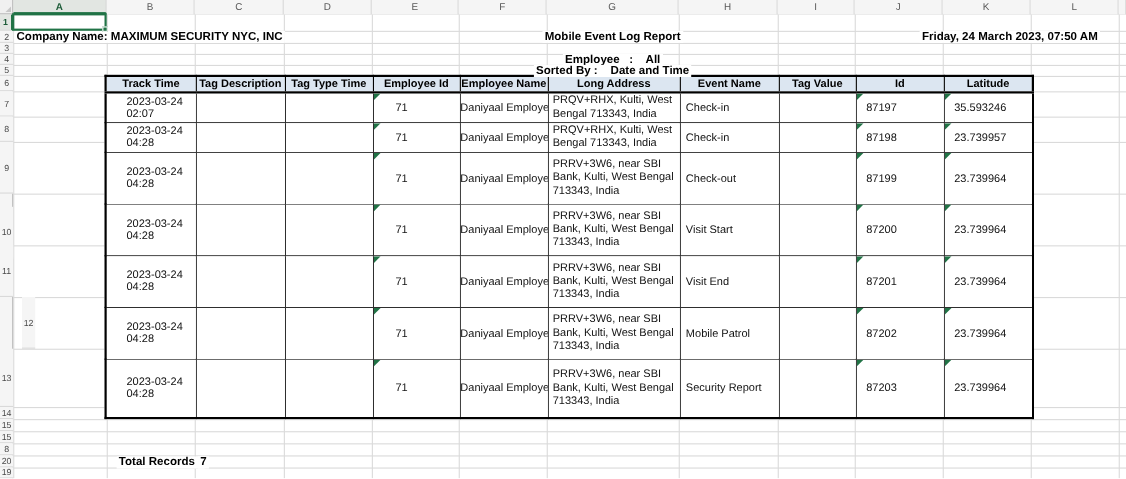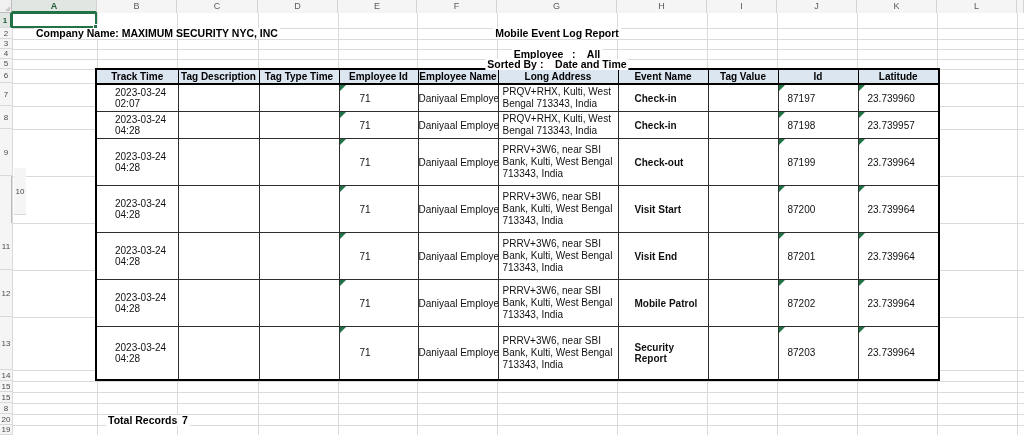--- a/index.html
+++ b/index.html
@@ -46,21 +46,21 @@
   table.report td { border:1px solid #2e2e2e; font-size:10px; color:#111;
     vertical-align:middle; overflow:hidden; position:relative; background:#fff; }
   tr.hhead { height:15px; }
   tr.h23 { height:23px; }
   tr.h47 { height:47px; }
   tr.h53 { height:53px; }
   td.c-time  { padding-left:18px; }
   td.c-eid   { padding-left:20px; }
   td.c-name  { text-align:center; font-size:9.5px; white-space:nowrap; }
   td.c-addr  { padding:1px 2px 1px 4px; line-height:12px; }
-  td.c-event { padding-left:16px;font-weight:bold; }
+  td.c-event { padding-left:5px; }
   td.c-id, td.c-lat { padding-left:9px; }
   td.err::before { content:""; position:absolute; left:0; top:0; width:0; height:0;
     border-top:6px solid #217346; border-right:6px solid transparent; }
 </style>
 </head>
 <body>
 
 <div id="sheet">
 
   <div id="gridlayer">
@@ -116,38 +116,39 @@
   <div class="rowhead-strip" id="rowheads">
       <div class="rowhead-cell selected" style="top: 0px; height: 15px; line-height: 15px;">1</div>
       <div class="rowhead-cell" style="top: 15px; height: 11px; line-height: 11px;">2</div>
       <div class="rowhead-cell" style="top: 26px; height: 10px; line-height: 10px;">3</div>
       <div class="rowhead-cell" style="top: 36px; height: 10px; line-height: 10px;">4</div>
       <div class="rowhead-cell" style="top: 46px; height: 10px; line-height: 10px;">5</div>
       <div class="rowhead-cell" style="top: 56px; height: 14px; line-height: 14px;">6</div>
       <div class="rowhead-cell" style="top: 70px; height: 23px; line-height: 23px;">7</div>
       <div class="rowhead-cell" style="top: 93px; height: 23px; line-height: 23px;">8</div>
       <div class="rowhead-cell" style="top: 116px; height: 47px; line-height: 47px;">9</div>
-      <div class="rowhead-cell" style="top: 155px; height: 47px; line-height: 47px; margin-left: 14px;">10</div>
+      <div class="rowhead-cell" style="top: 175px; height: 47px; line-height: 47px;">10</div>
       <div class="rowhead-cell" style="top: 210px; height: 47px; line-height: 47px;">11</div>
-      <div class="rowhead-cell" style="top: 257px; height: 47px; line-height: 47px;">12</div>
+      <div class="rowhead-cell" style="top: 257px; height: 47px; line-height: 47px; margin-left: 20px;">12</div>
       <div class="rowhead-cell" style="top: 304px; height: 53px; line-height: 53px;">13</div>
       <div class="rowhead-cell" style="top: 357px; height: 11px; line-height: 11px;">14</div>
       <div class="rowhead-cell" style="top: 368px; height: 11px; line-height: 11px;">15</div>
       <div class="rowhead-cell" style="top: 379px; height: 11px; line-height: 11px;">15</div>
       <div class="rowhead-cell" style="top: 390px; height: 11px; line-height: 11px;">8</div>
       <div class="rowhead-cell" style="top: 401px; height: 11px; line-height: 11px;">20</div>
       <div class="rowhead-cell" style="top: 412px; height: 10px; line-height: 10px;">19</div>
     </div>
 
   <div class="active-cell">
     <span class="handle"></span>
   </div>
 
-  <div class="ovl" style="left:13px; top:28px;margin-left:21px;">Company Name: MAXIMUM SECURITY NYC, INC</div>
+  <div class="ovl" style="left:13px; top:28px;">Company Name: MAXIMUM SECURITY NYC, INC</div>
   <div class="ovl center" style="left:557px; top:28px;">Mobile Event Log Report</div>
+  <div class="ovl" style="right:24px; top:28px;">Friday, 24 March 2023, 07:50 AM</div>
   <div class="ovl center" style="left:557px; top:49px;">Employee   :    All</div>
   <div class="ovl center" style="left:557px; top:59px;">Sorted By :    Date and Time</div>
   <div class="ovl" style="left:106px; top:415px;">Total Records :</div>
   <div class="ovl" style="left:180px; top:415px;">7</div>
 
   <table class="report">
     <colgroup>
       <col style="width:82px">
         <col style="width:81px">
         <col style="width:80px">
@@ -175,21 +176,21 @@
     <tr class="h23">
       <td class="c-time">2023-03-24 02:07</td>
       <td></td>
       <td></td>
       <td class="c-eid err">71</td>
       <td class="c-name">Daniyaal Employee</td>
       <td class="c-addr">PRQV+RHX, Kulti, West Bengal 713343, India</td>
       <td class="c-event">Check-in</td>
       <td></td>
       <td class="c-id err">87197</td>
-      <td class="c-lat err">23.739960</td>
+      <td class="c-lat err">35.593246</td>
     </tr>
     <tr class="h23">
       <td class="c-time">2023-03-24 04:28</td>
       <td></td>
       <td></td>
       <td class="c-eid err">71</td>
       <td class="c-name">Daniyaal Employee</td>
       <td class="c-addr">PRQV+RHX, Kulti, West Bengal 713343, India</td>
       <td class="c-event">Check-in</td>
       <td></td>

